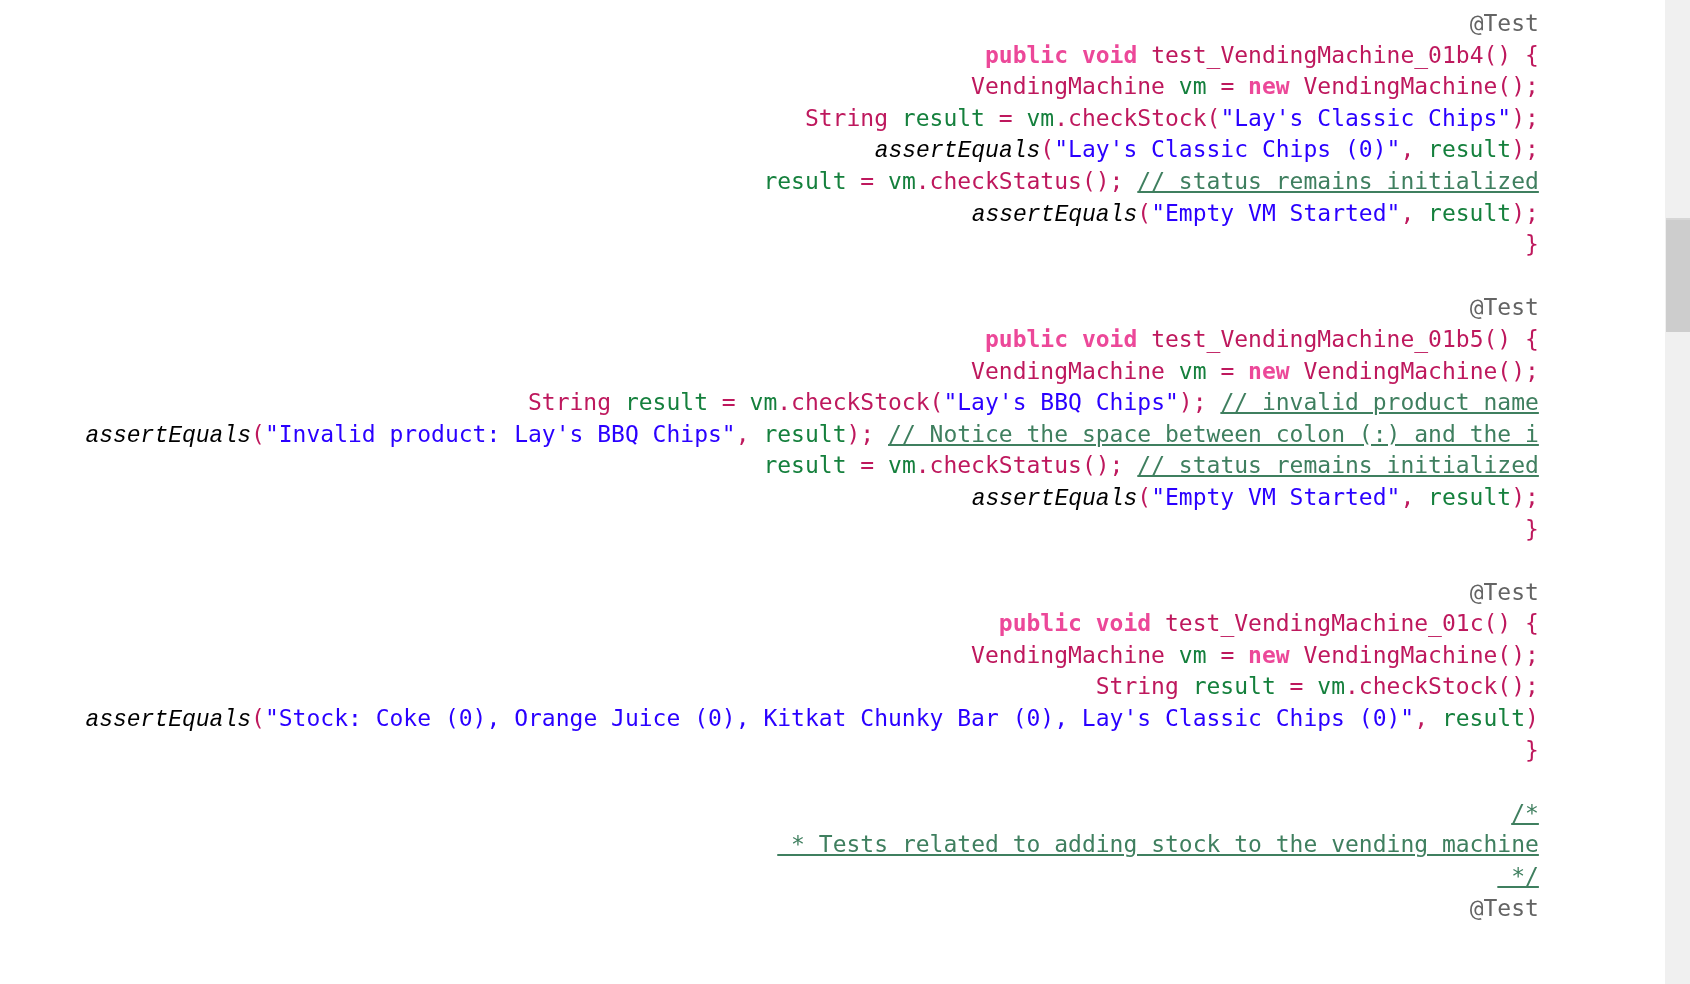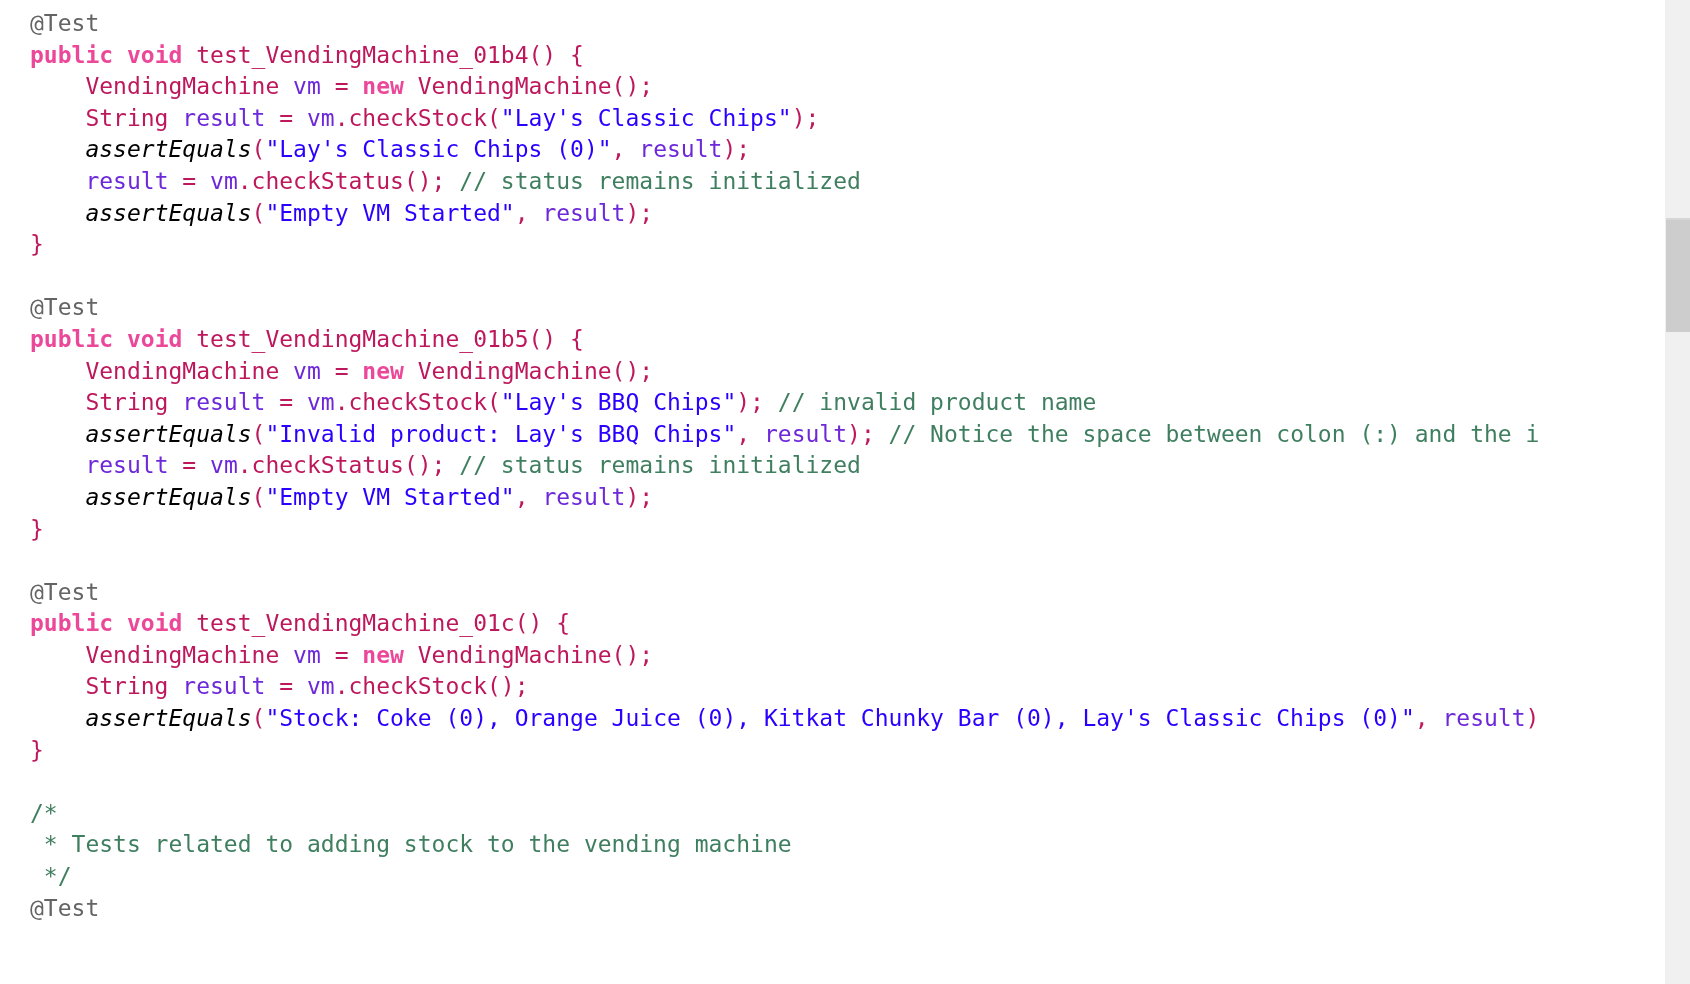--- a/index.html
+++ b/index.html
@@ -44,30 +44,31 @@
     line-height: 31.6px;
     letter-spacing: 0px;
     color: #000000;
     -webkit-font-smoothing: antialiased;
   }
 
   .code-line {
     height: 31.6px;
     white-space: pre;
     padding-left: 30px;
+    text-align: right;
   }
 
   
   .tok-plain    { color: #be185d; }
   .tok-keyword  { color: #ec4899; font-weight: bold; }
   .tok-string   { color: #2a00ff; }
-  .tok-comment  { color: #3f7f5f; }
+  .tok-comment  { color: #3f7f5f; text-decoration: underline; }
   .tok-annot    { color: #646464; }
-  .tok-local    { color: #6d28d9; }
-  .tok-static   { color: #000000; font-style: italic; }
+  .tok-local    { color: #15803d; }
+  .tok-static   { color: #000000; font-style: italic; font-family: Liberation Mono, monospace; }
 
   
   #vertical-scrollbar {
     position: absolute;
     right: 0;
     top: 0;
     width: 26px;
     height: 984px;
     background: #f0f0f0;
     border-left: 1px solid #ffffff;

